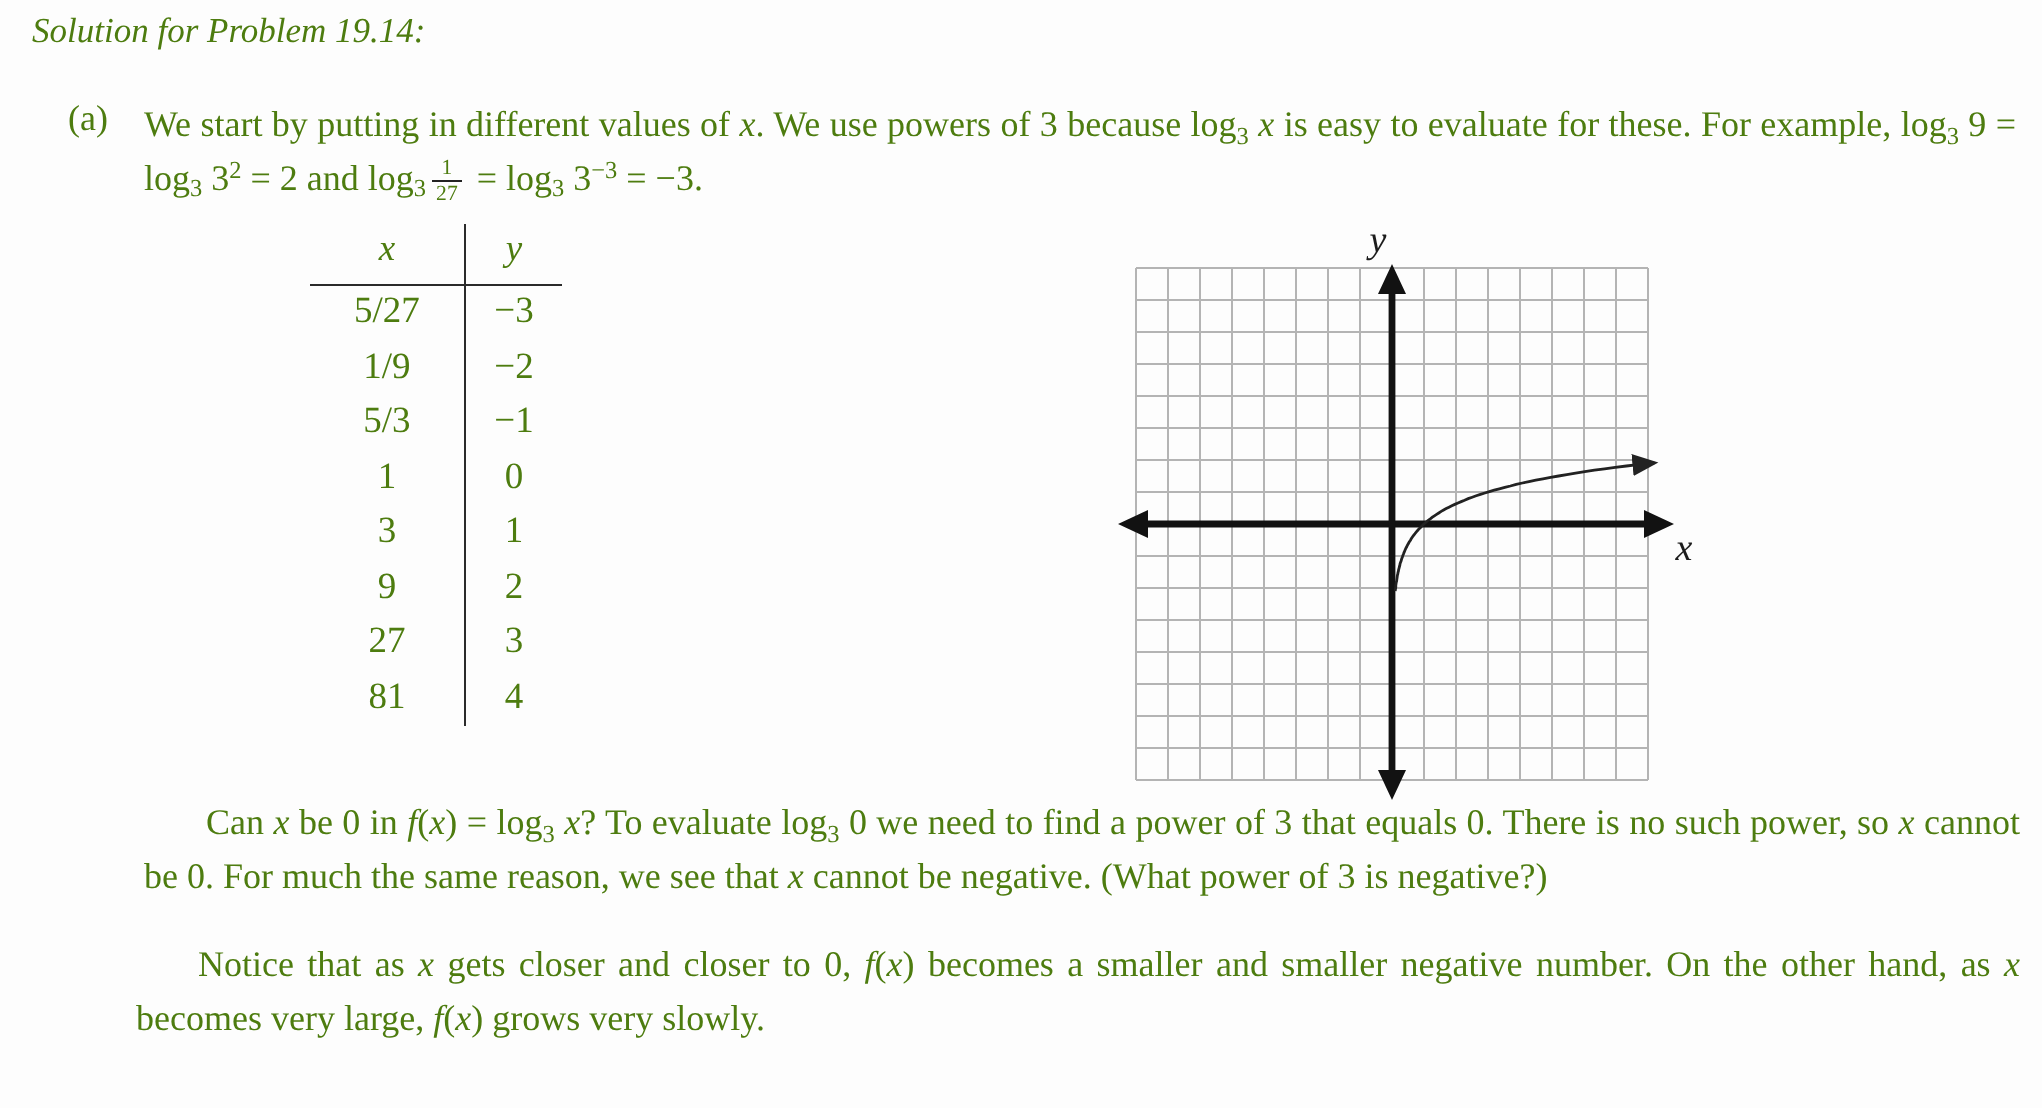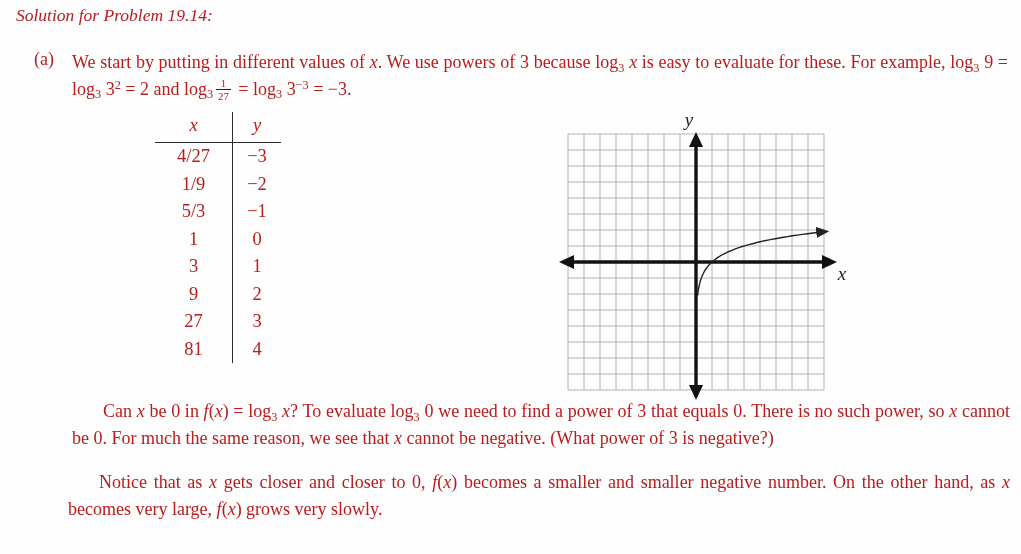--- a/index.html
+++ b/index.html
@@ -2,21 +2,21 @@
 <html><head>
 <meta charset="utf-8">
 <style>
   html,body{margin:0;padding:0;background:#e8e8e8;}
   .page{
     position:relative;
     width:1021px;height:554px;
     background:#fdfdfd;
     overflow:hidden;
     font-family:"Liberation Serif","DejaVu Serif",serif;
-    color:#b91c1c;
+    color:#4d7c0f;
     font-size:18px;
   }
   .title{
     position:absolute;left:16px;top:5px;
     font-style:italic;font-size:17.5px;
   }
   .part-label{position:absolute;left:34px;top:49px;}
   .para{position:absolute;margin:0;line-height:26.5px;text-align:justify;}
   .para-a{left:72px;top:49px;width:936px;}
   .para-b{left:72px;top:398px;width:938px;text-indent:31px;}
@@ -57,21 +57,21 @@
   <div class="part-label">(a)</div>
   <p class="para para-a"><span>We start by putting in different values of </span><span class="v">x</span><span>. We use powers of 3 because log</span><span class="sub">3</span><span> </span><span class="v">x</span><span> is easy to evaluate for these. For example, log</span><span class="sub">3</span><span> 9 = log</span><span class="sub">3</span><span> 3</span><span class="sup">2</span><span> = 2 and log</span><span class="sub">3</span><span class="frac"><span class="fn">1</span><span class="fd">27</span></span><span> = log</span><span class="sub">3</span><span> 3</span><span class="sup">−3</span><span> = −3.</span></p>
 
   <div class="xy-table">
     <div class="t-row t-head">
       <div class="tc tc-x">x</div>
       <div class="tc tc-y">y</div>
     </div>
     <div id="t-body">
         <div class="t-row">
-          <div class="tc tc-x">4/27</div>
+          <div class="tc tc-x">5/27</div>
           <div class="tc tc-y">−3</div>
         </div>
         <div class="t-row">
           <div class="tc tc-x">1/9</div>
           <div class="tc tc-y">−2</div>
         </div>
         <div class="t-row">
           <div class="tc tc-x">5/3</div>
           <div class="tc tc-y">−1</div>
         </div>

